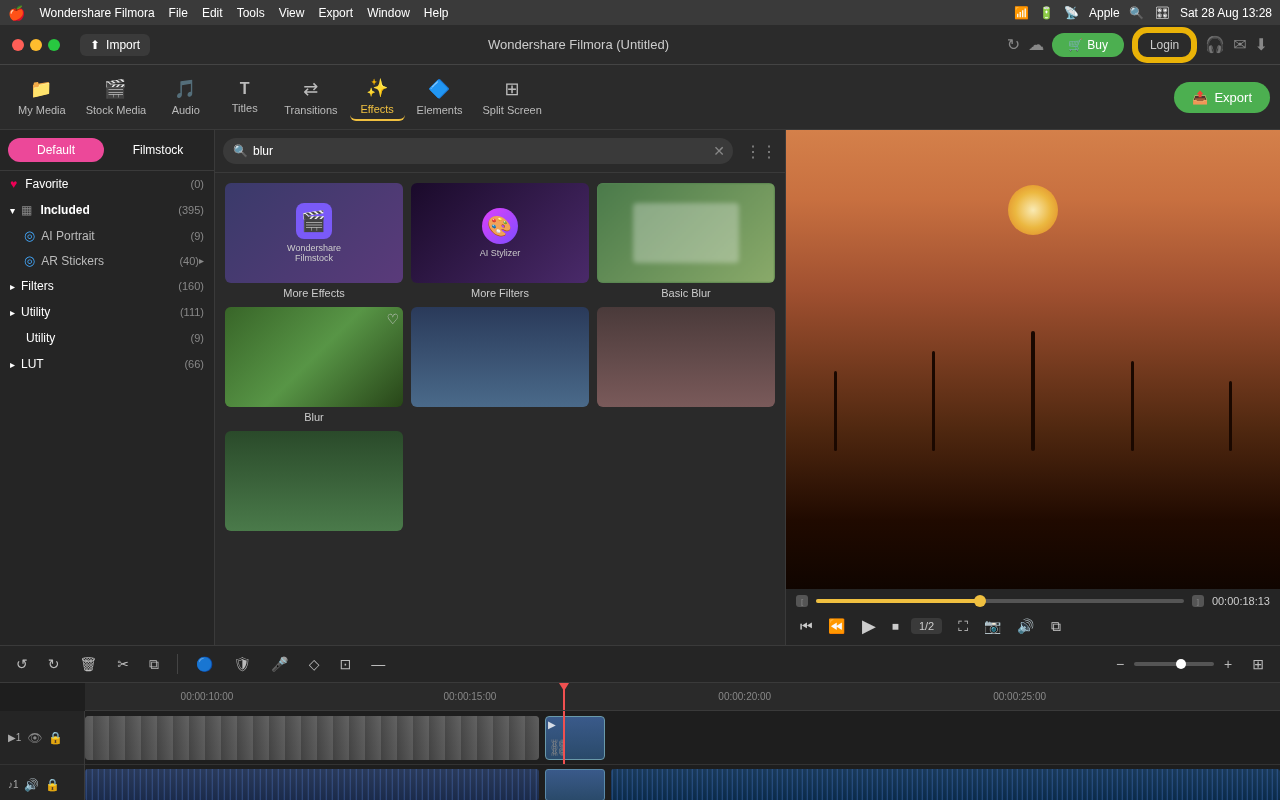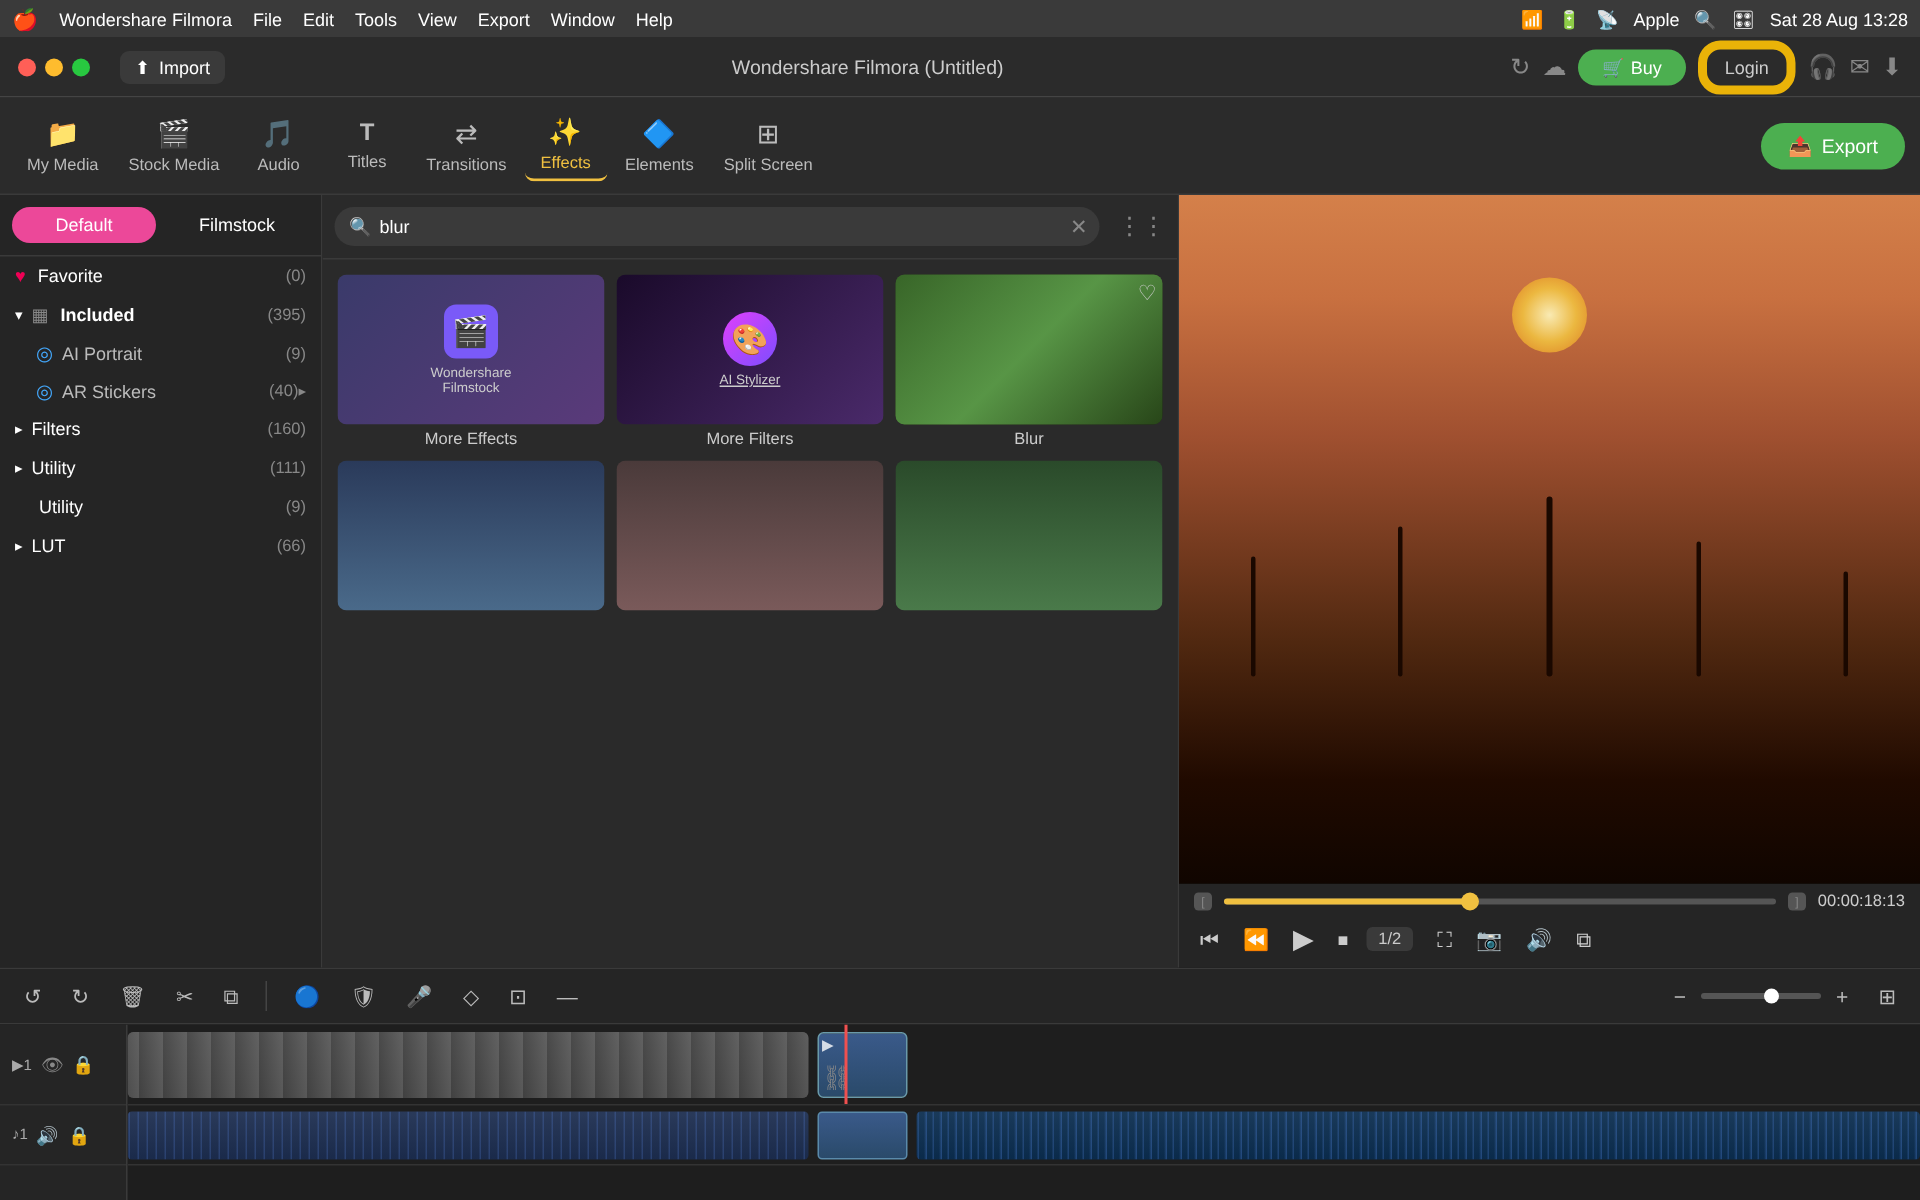--- a/index.html
+++ b/index.html
@@ -290,26 +290,34 @@
             <div class="more-effects-text">Wondershare<br>Filmstock</div>
           </div>
         </div>
         <span class="effect-label">More Effects</span>
       </div>
 
       <div class="effect-card">
         <div class="effect-thumb">
           <div class="ai-stylizer-thumb" style="background:linear-gradient(135deg,#1a0a2a,#4a2a6a);">
             <div style="background:linear-gradient(135deg,#e040fb,#7c4dff);border-radius:50%;width:36px;height:36px;display:flex;align-items:center;justify-content:center;font-size:20px;">🎨</div>
-            <div style="font-size:9px;color:#ccc;margin-top:4px;text-decoration:underline;">AI Stylizer</div>
+            <div style="font-size:9px;color:#ccc;margin-top:4px;">AI Stylizer</div>
           </div>
         </div>
         <span class="effect-label">More Filters</span>
       </div>
 
+      <div class="effect-card">
+        <div class="effect-thumb" style="background:linear-gradient(135deg,#5a8a5a,#2a5a2a);">
+          <div style="width:100%;height:100%;background:linear-gradient(135deg,#4a7a4a,#8aaa6a);filter:blur(1px);display:flex;align-items:center;justify-content:center;">
+            <div style="width:60%;height:60%;background:rgba(255,255,255,0.3);border-radius:4px;filter:blur(2px);"></div>
+          </div>
+        </div>
+        <span class="effect-label">Basic Blur</span>
+      </div>
 
       <div class="effect-card">
         <div class="effect-thumb thumb-forest" style="position:relative;">
           <div style="width:100%;height:100%;background:linear-gradient(135deg,#3a6a2a,#5a9a4a,#2a4a1a);opacity:0.85;"></div>
           <span class="heart-overlay">♡</span>
         </div>
         <span class="effect-label">Blur</span>
       </div>
 
 
@@ -398,20 +406,30 @@
   <div class="zoom-control">
     <button class="bt-btn">−</button>
     <input type="range" class="zoom-slider" min="0" max="100" value="60" style="">
     <button class="bt-btn">+</button>
   </div>
   <button class="bt-btn">⊞</button>
 </div>
 
 <div class="timeline">
 
+  <div style="height:28px;background:#2a2a2a;border-bottom:1px solid #3a3a3a;display:flex;align-items:center;position:relative;margin-left:85px;">
+    <span style="position:absolute;left:8%;font-size:10px;color:#888;">00:00:10:00</span>
+    <span style="position:absolute;left:30%;font-size:10px;color:#888;">00:00:15:00</span>
+    <span style="position:absolute;left:53%;font-size:10px;color:#888;">00:00:20:00</span>
+    <span style="position:absolute;left:76%;font-size:10px;color:#888;">00:00:25:00</span>
+
+    <div style="position:absolute;left:40%;top:0;bottom:0;width:2px;background:#f05050;z-index:10;">
+      <div style="width:0;height:0;border-left:5px solid transparent;border-right:5px solid transparent;border-top:8px solid #f05050;position:absolute;top:0;left:-4px;"></div>
+    </div>
+  </div>
 
   <div style="display:flex;flex:1;overflow:hidden;">
 
     <div style="width:85px;flex-shrink:0;background:#252525;border-right:1px solid #3a3a3a;">
 
       <div style="height:54px;display:flex;align-items:center;padding:0 8px;gap:6px;border-bottom:1px solid #333;">
         <span style="font-size:10px;color:#aaa;">▶1</span>
         <span style="font-size:12px;cursor:pointer;color:#888;">👁</span>
         <span style="font-size:12px;cursor:pointer;color:#888;">🔒</span>
       </div>

